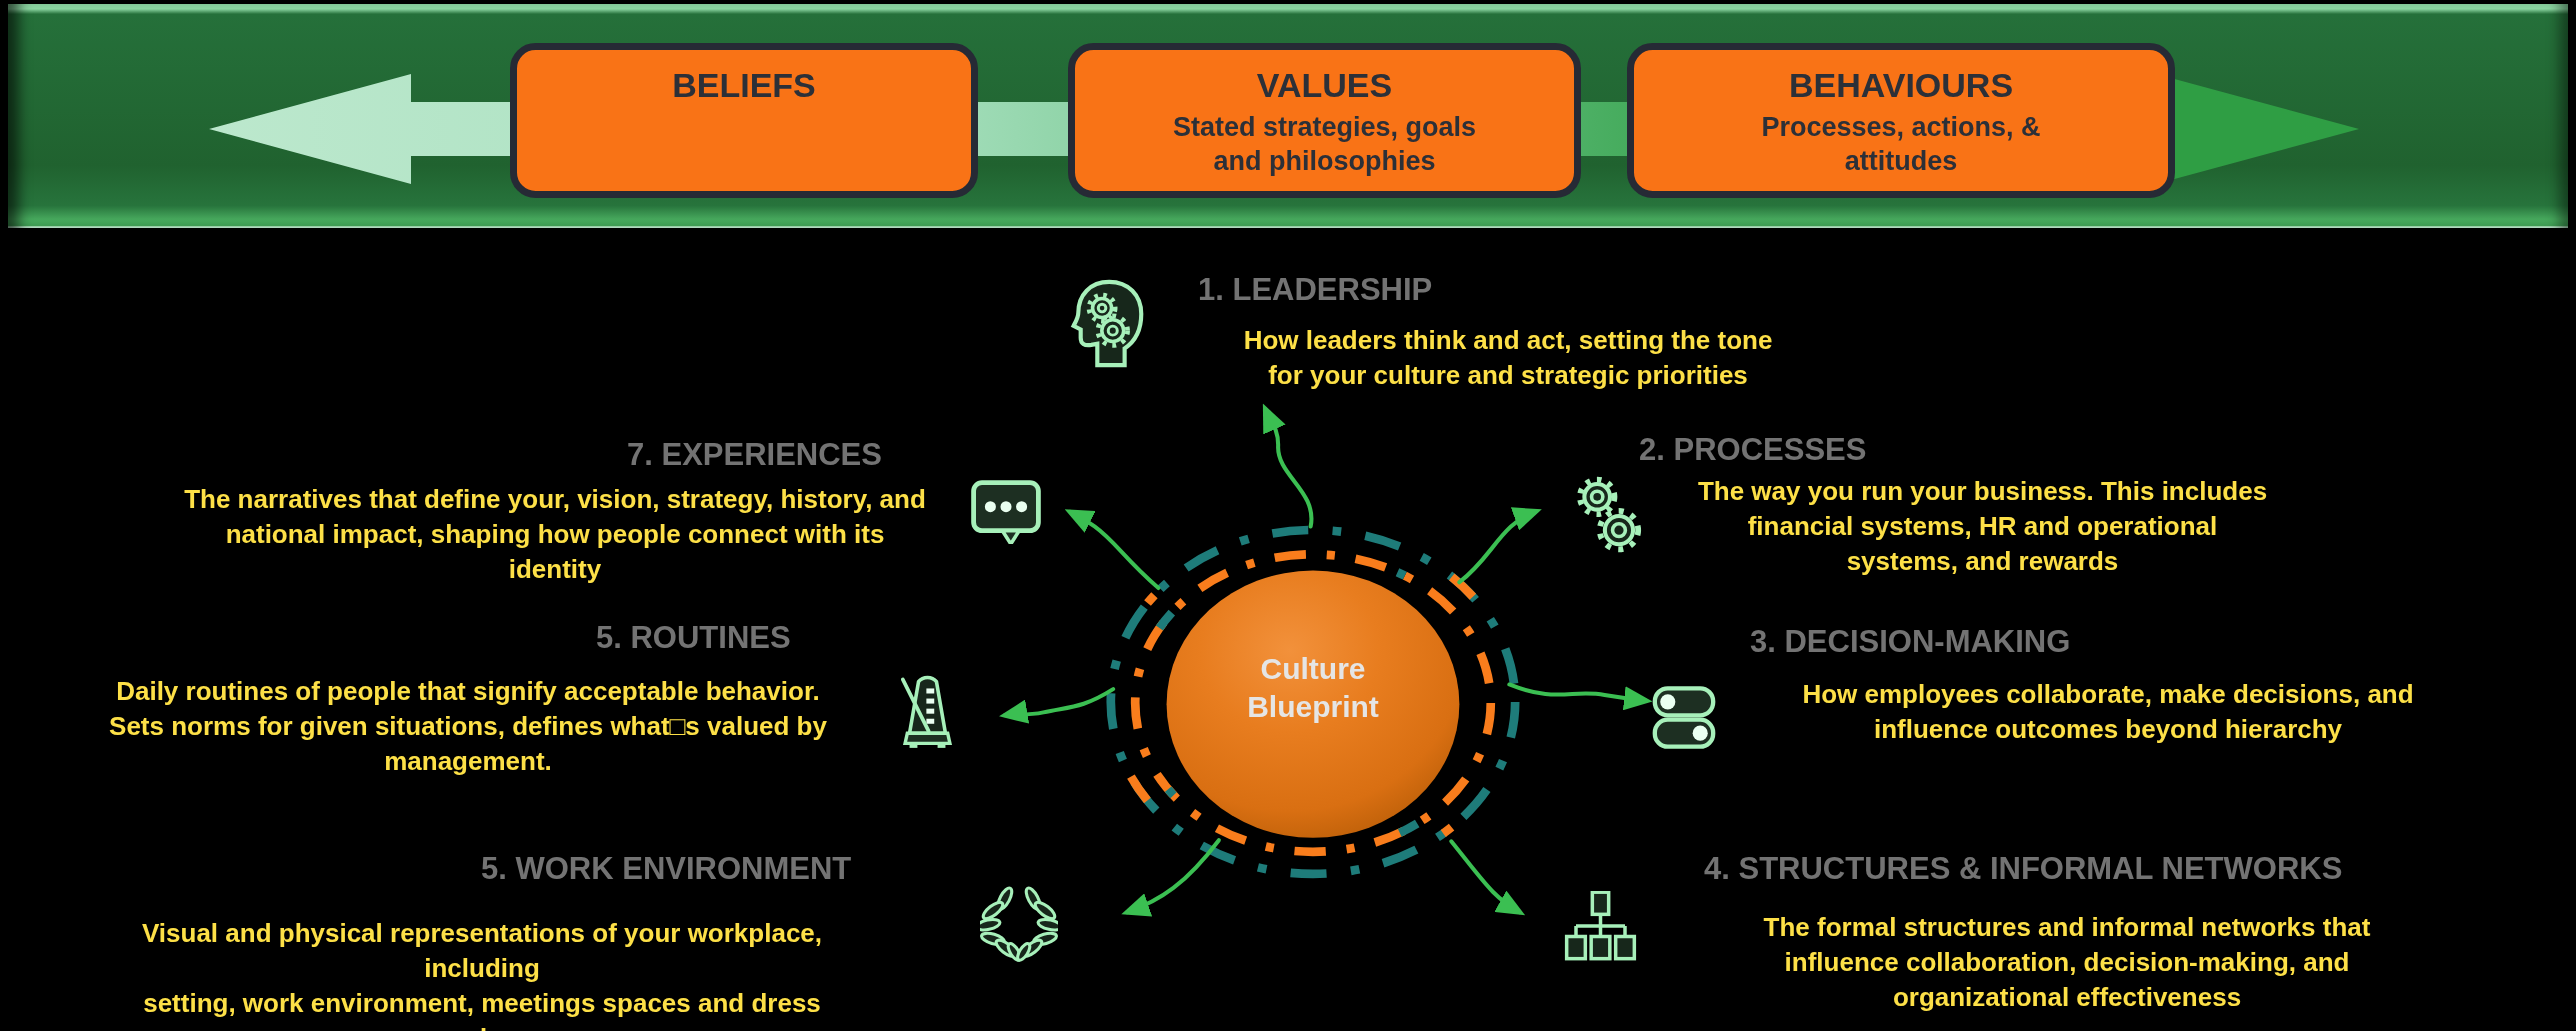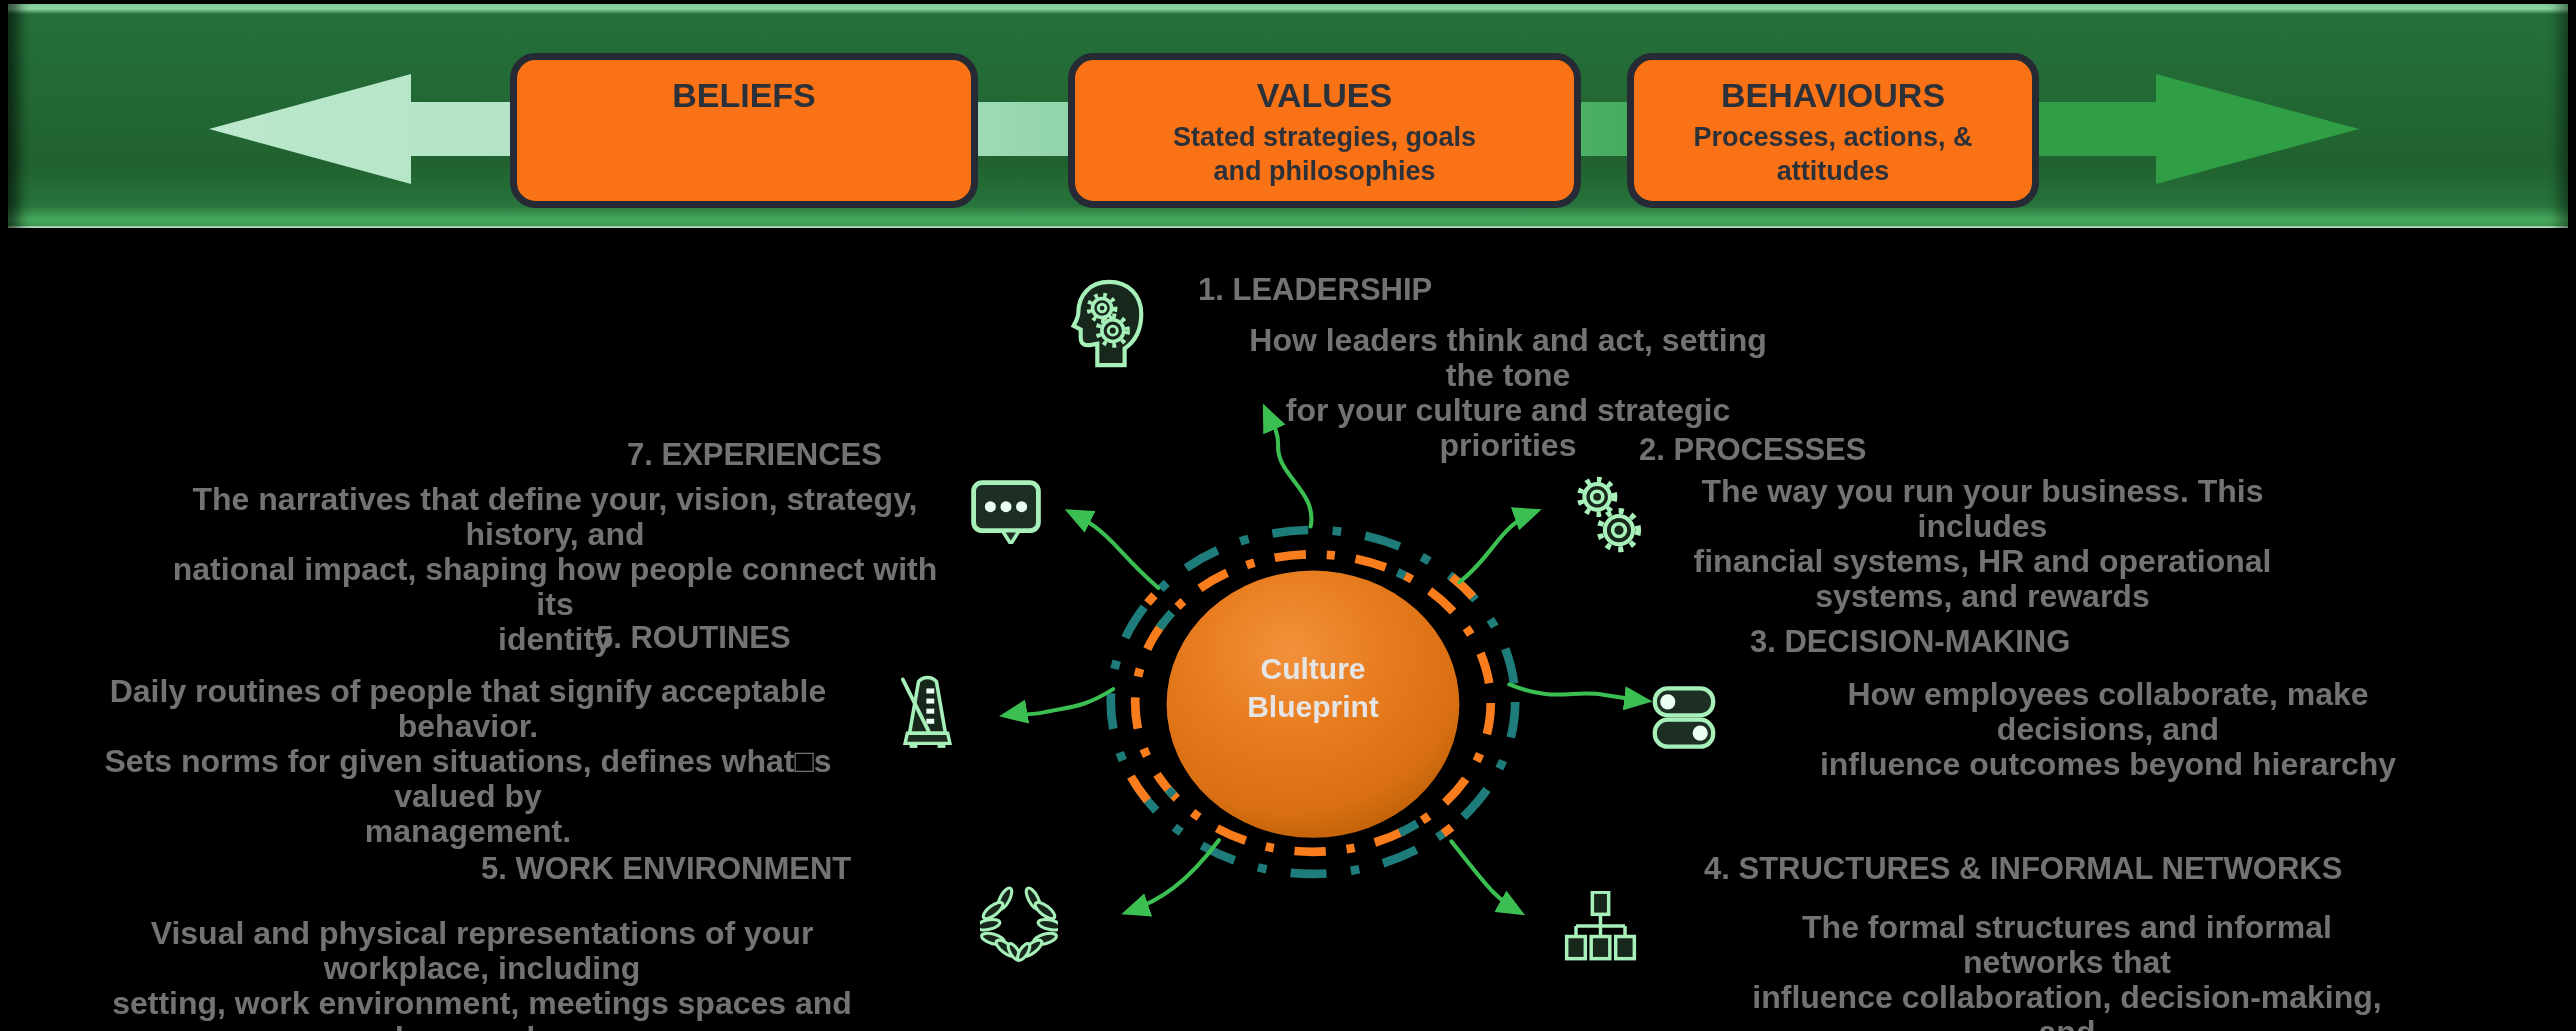--- a/index.html
+++ b/index.html
@@ -7,36 +7,36 @@
        font-family:"Liberation Sans","DejaVu Sans",sans-serif;}
   .abs{position:absolute;}
 
   
   .banner{left:8.1px;top:3.5px;width:2560px;height:224px;z-index:1;box-sizing:border-box;
     background:linear-gradient(180deg,#8cd6a2 0%,#8cd6a2 2.2%,#25703a 4.5%,#20622f 72%,#27743c 90%,#46a75c 96%,#3f9e54 100%);
     box-shadow:inset 20px 0 12.8px -9.3px rgba(0,0,0,.6), inset -17.4px 0 12.8px -9.3px rgba(0,0,0,.45), inset 0 -1.7px 0 0 #bde7cb;}
   .dbl-arrow{left:209px;top:74px;width:2150px;height:110px;z-index:2;
     background:linear-gradient(90deg,#bce8cd 0%,#a8e0bf 32%,#66bf81 55%,#2f9e44 74%,#2f9e44 100%);
     clip-path:polygon(0px 55px,202px 0px,202px 28px,1947px 28px,1947px 0px,2150px 55px,1947px 110px,1947px 82px,202px 82px,202px 110px);}
-  .bbox{z-index:3;top:53px;height:155px;box-sizing:border-box;background:#f97316;
+  .bbox{z-index:3;top:43px;height:155px;box-sizing:border-box;background:#f97316;
     border:7.6px solid #262a35;border-radius:25.6px;text-align:center;padding-top:15px;}
   .bbox-title{font-size:34px;font-weight:bold;color:#2c3038;line-height:41px;}
   .bbox-sub{font-size:27px;font-weight:bold;color:#2c3038;line-height:34px;white-space:pre-line;margin-top:3.5px;}
   .bbox-beliefs{left:510px;width:468px;}
   .bbox-values{left:1068px;width:513px;}
-  .bbox-behaviours{left:1627px;width:412px;}
+  .bbox-behaviours{left:1627px;width:548px;}
 
   
   svg.overlay{left:0;top:0;width:2576px;height:1032px;z-index:1;}
   .center-label{left:1197px;top:650px;width:232px;z-index:2;text-align:center;
     font-size:30px;font-weight:bold;color:#e5e5e5;line-height:38px;white-space:pre-line;}
 
   
   .sec-h{z-index:2;font-size:31px;font-weight:bold;color:#737373;white-space:nowrap;}
-  .sec-b{z-index:2;font-size:32px;font-weight:bold;color:#737373;line-height:35px;
+  .sec-b{z-index:2;font-size:26px;font-weight:bold;color:#fde047;line-height:35px;
          text-align:center;white-space:pre-line;}
 
   .icon{z-index:2;}
 </style>
 </head>
 <body>
 
 <div class="abs banner"></div>
 <div class="abs dbl-arrow"></div>
 

